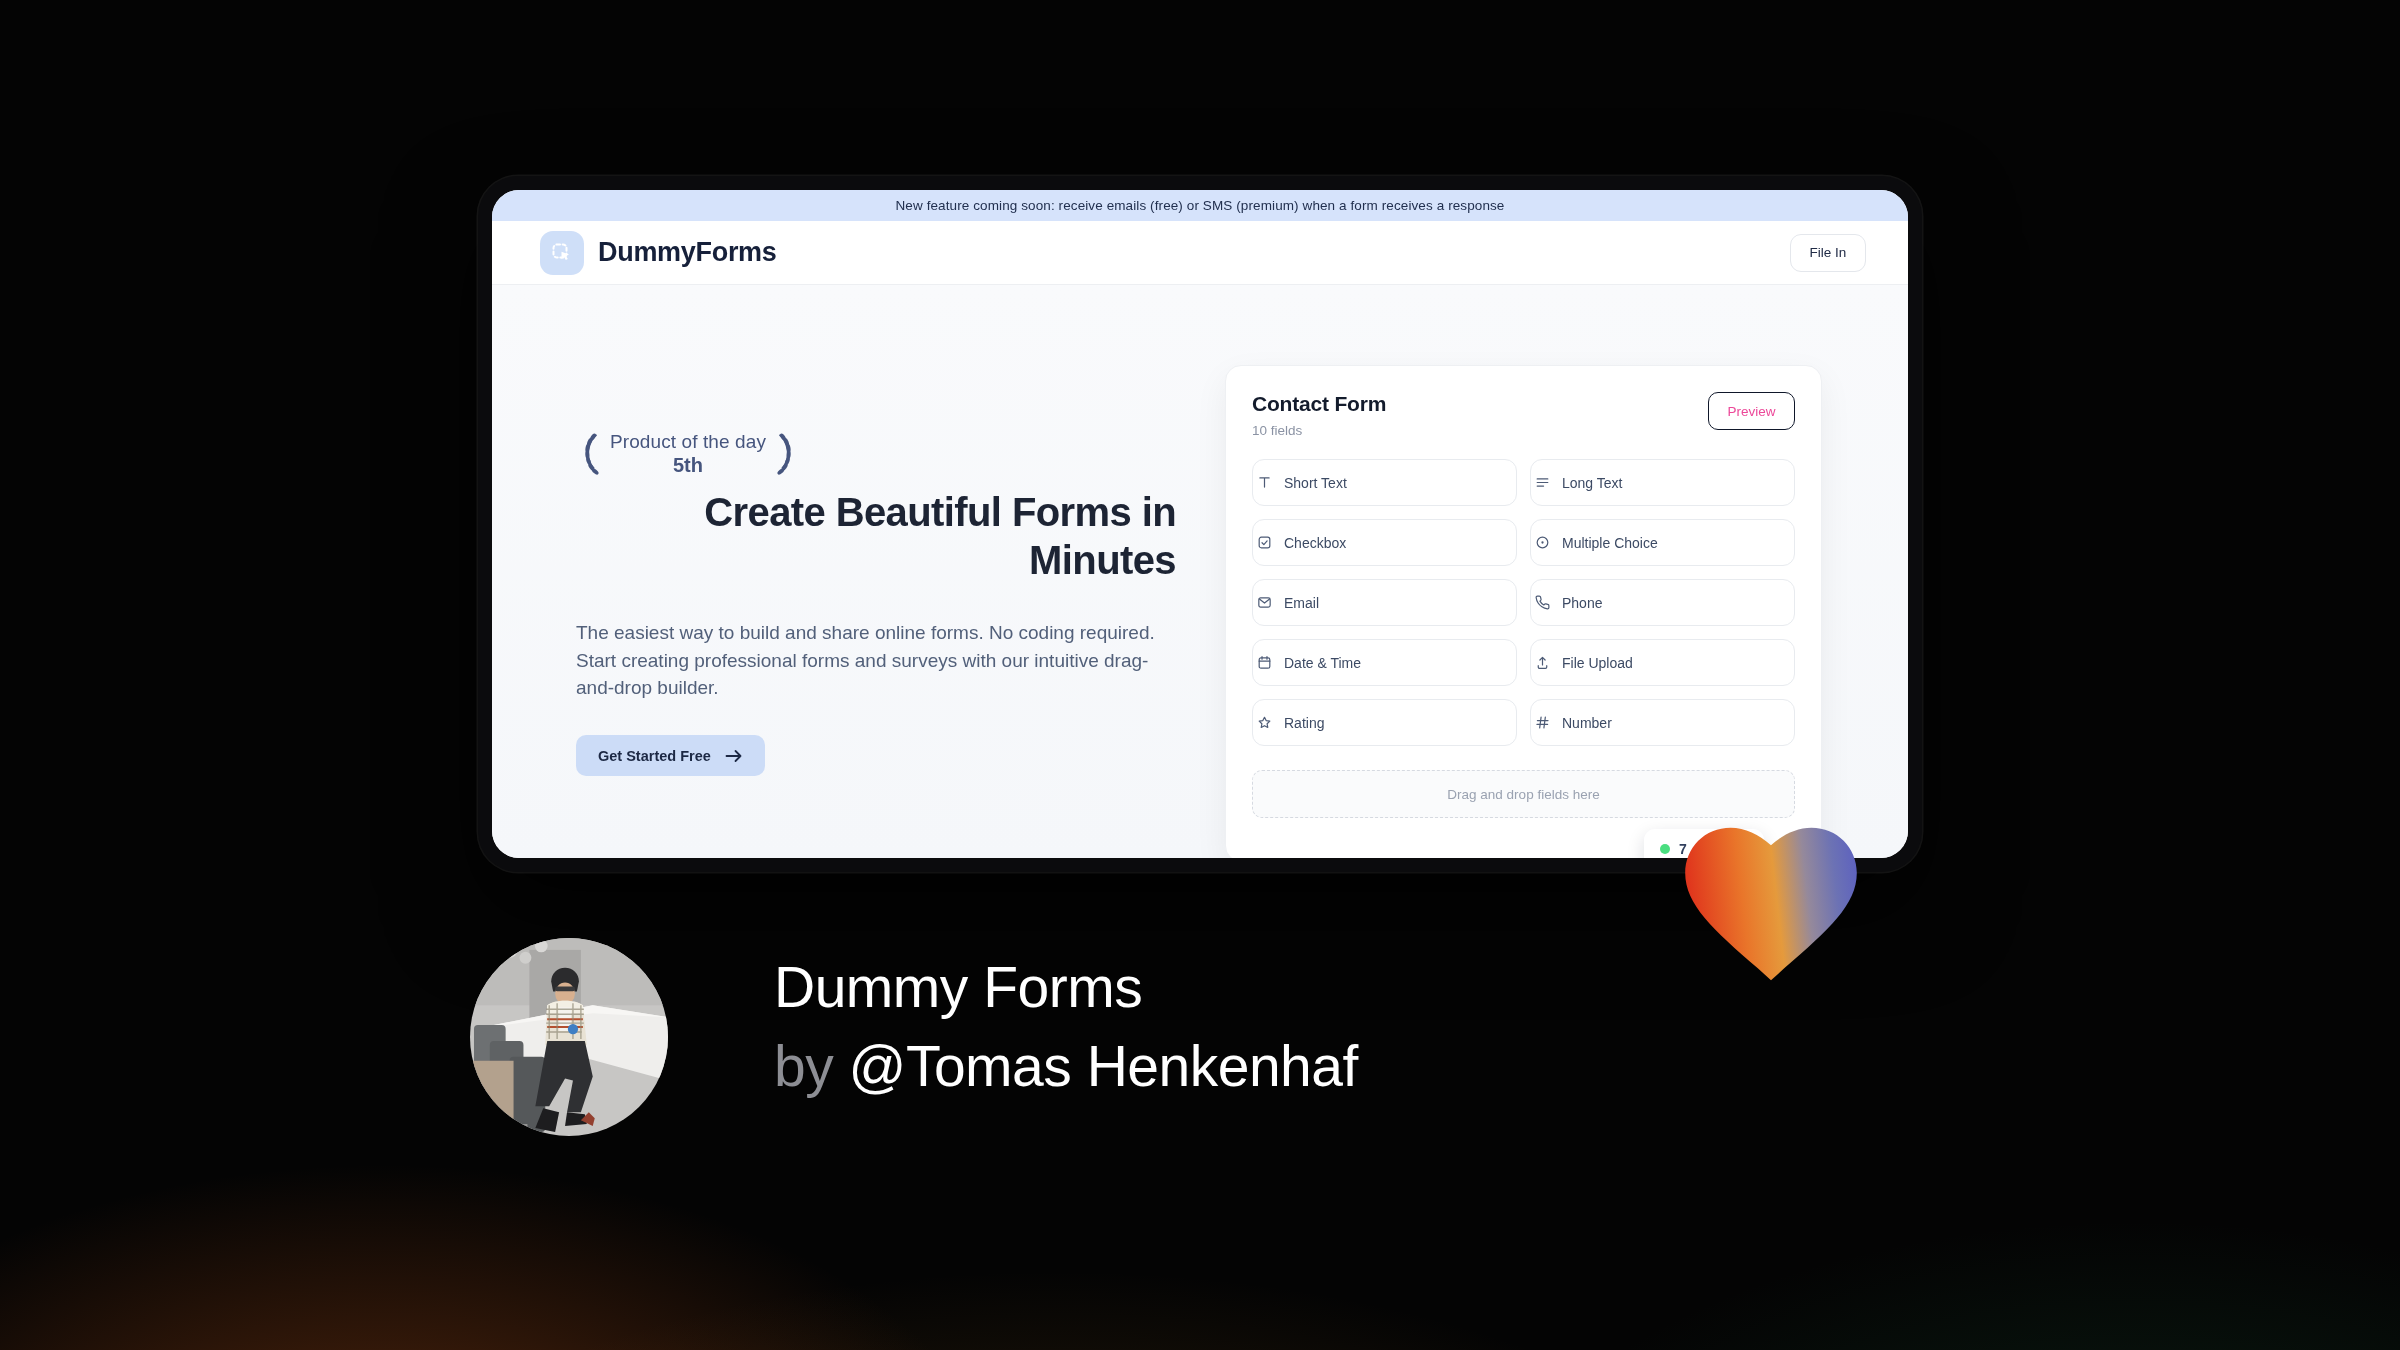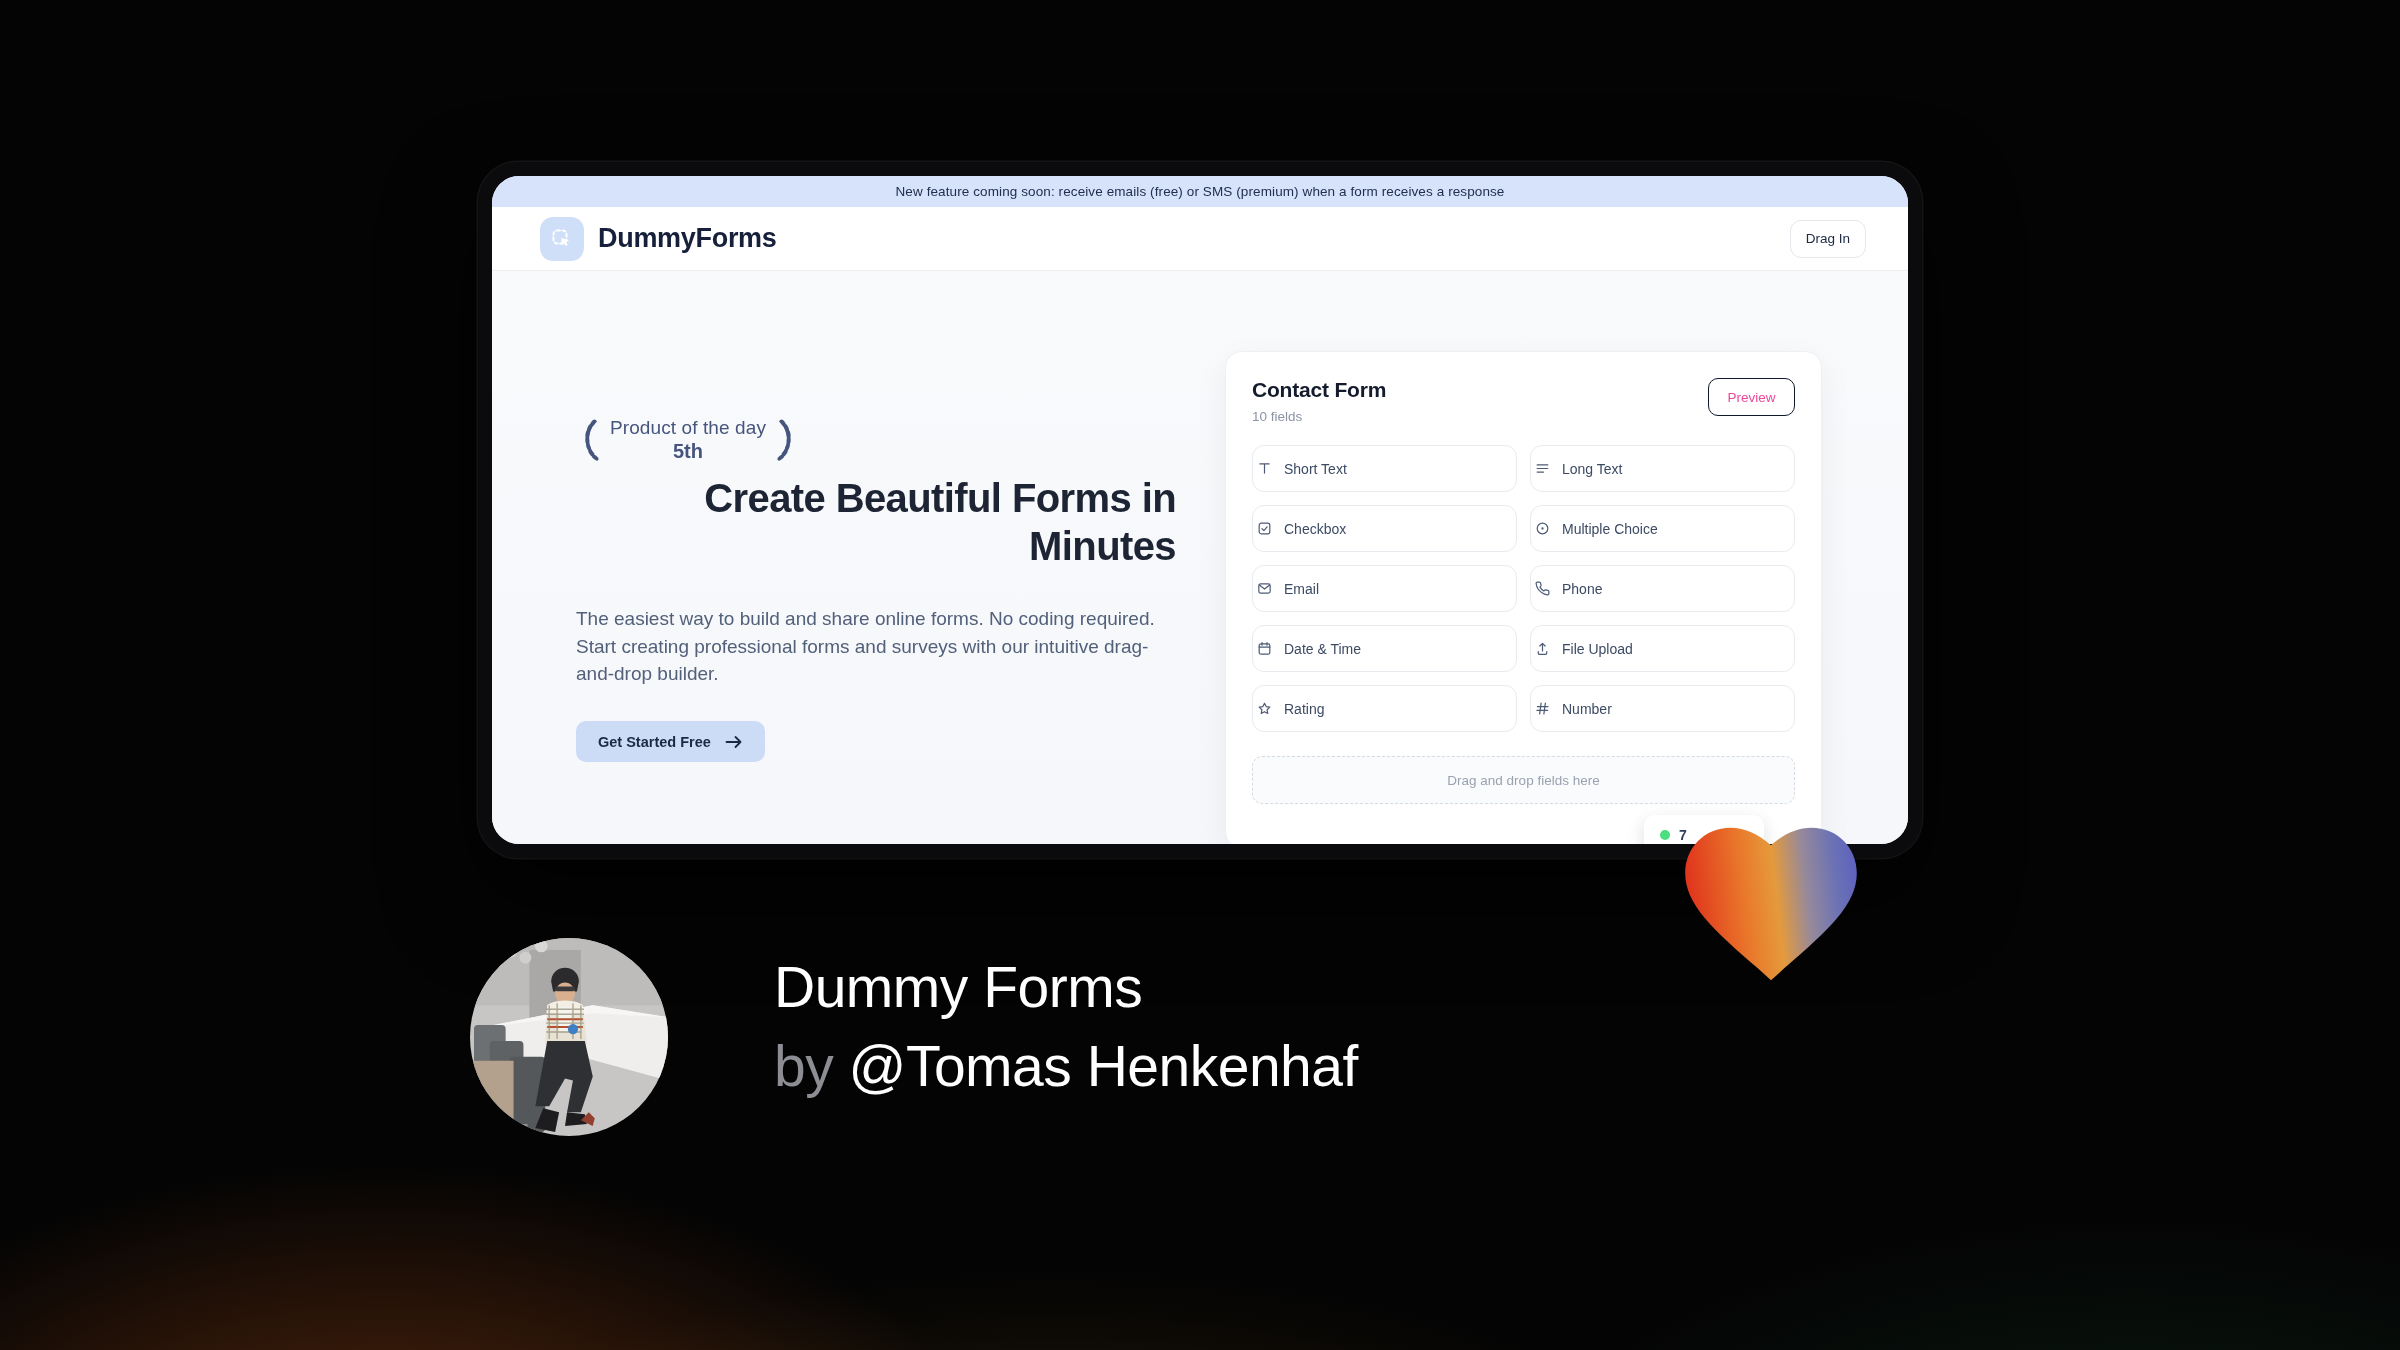--- a/index.html
+++ b/index.html
@@ -9,21 +9,21 @@
     background:
       radial-gradient(1000px 560px at 16% 112%, rgba(176,78,22,.50), rgba(0,0,0,0) 62%),
       radial-gradient(1300px 650px at 44% 124%, rgba(150,98,28,.38), rgba(0,0,0,0) 62%),
       radial-gradient(1100px 600px at 89% 118%, rgba(32,110,66,.30), rgba(0,0,0,0) 62%),
       #040404;
     position:relative; overflow:hidden;
   }
 
   
   .window {
-    position:absolute; left:478px; top:162px; width:1444px; height:696px;
+    position:absolute; left:478px; top:176px; width:1444px; height:696px;
     background:#0b0b0d; border-radius:40px; padding:14px;
     box-shadow:0 0 0 1.5px rgba(255,255,255,.07), 0 40px 90px rgba(0,0,0,.75);
   }
   .window-inner {
     width:100%; height:100%; border-radius:27px; overflow:hidden;
     background:#f8fafc; display:flex; flex-direction:column;
   }
   .banner {
     height:31px; background:#d6e3fb; color:#22304f;
     font-size:13.5px; font-weight:500; letter-spacing:.1px;
@@ -135,21 +135,21 @@
     </div>
 
     <div class="appbar">
       <div class="logo-badge">
         <svg width="24" height="24" viewBox="0 0 24 24">
           <rect x="3.5" y="3.5" width="13" height="13" rx="3.5" fill="none" stroke="#ffffff" stroke-width="2" stroke-dasharray="3 2.6" stroke-linecap="round"></rect>
           <path d="M11.5 10.8l7.6 2.7-3.2 1.3 1.9 3.2-2 1.1-1.8-3.2-2.5 2.3z" fill="#ffffff"></path>
         </svg>
       </div>
       <div class="brand">DummyForms</div>
-      <button class="signin">Drag In</button>
+      <button class="signin">File In</button>
     </div>
 
     <div class="hero">
 
       <div class="award">
         <svg class="laurel" viewBox="0 0 26 46">
           <g fill="#46557e">
             <path d="M20 3c-5 4-8.5 10-8.8 17-.3 7 1.8 13.5 6.3 18l1.2-1C14.6 32.7 12.8 27 13.2 20.5 13.6 14 16.6 8.2 21 4.4z"></path>
             <ellipse cx="17" cy="6" rx="2" ry="4" transform="rotate(35 17 6)"></ellipse>
             <ellipse cx="13.5" cy="11" rx="2" ry="4.2" transform="rotate(22 13.5 11)"></ellipse>

